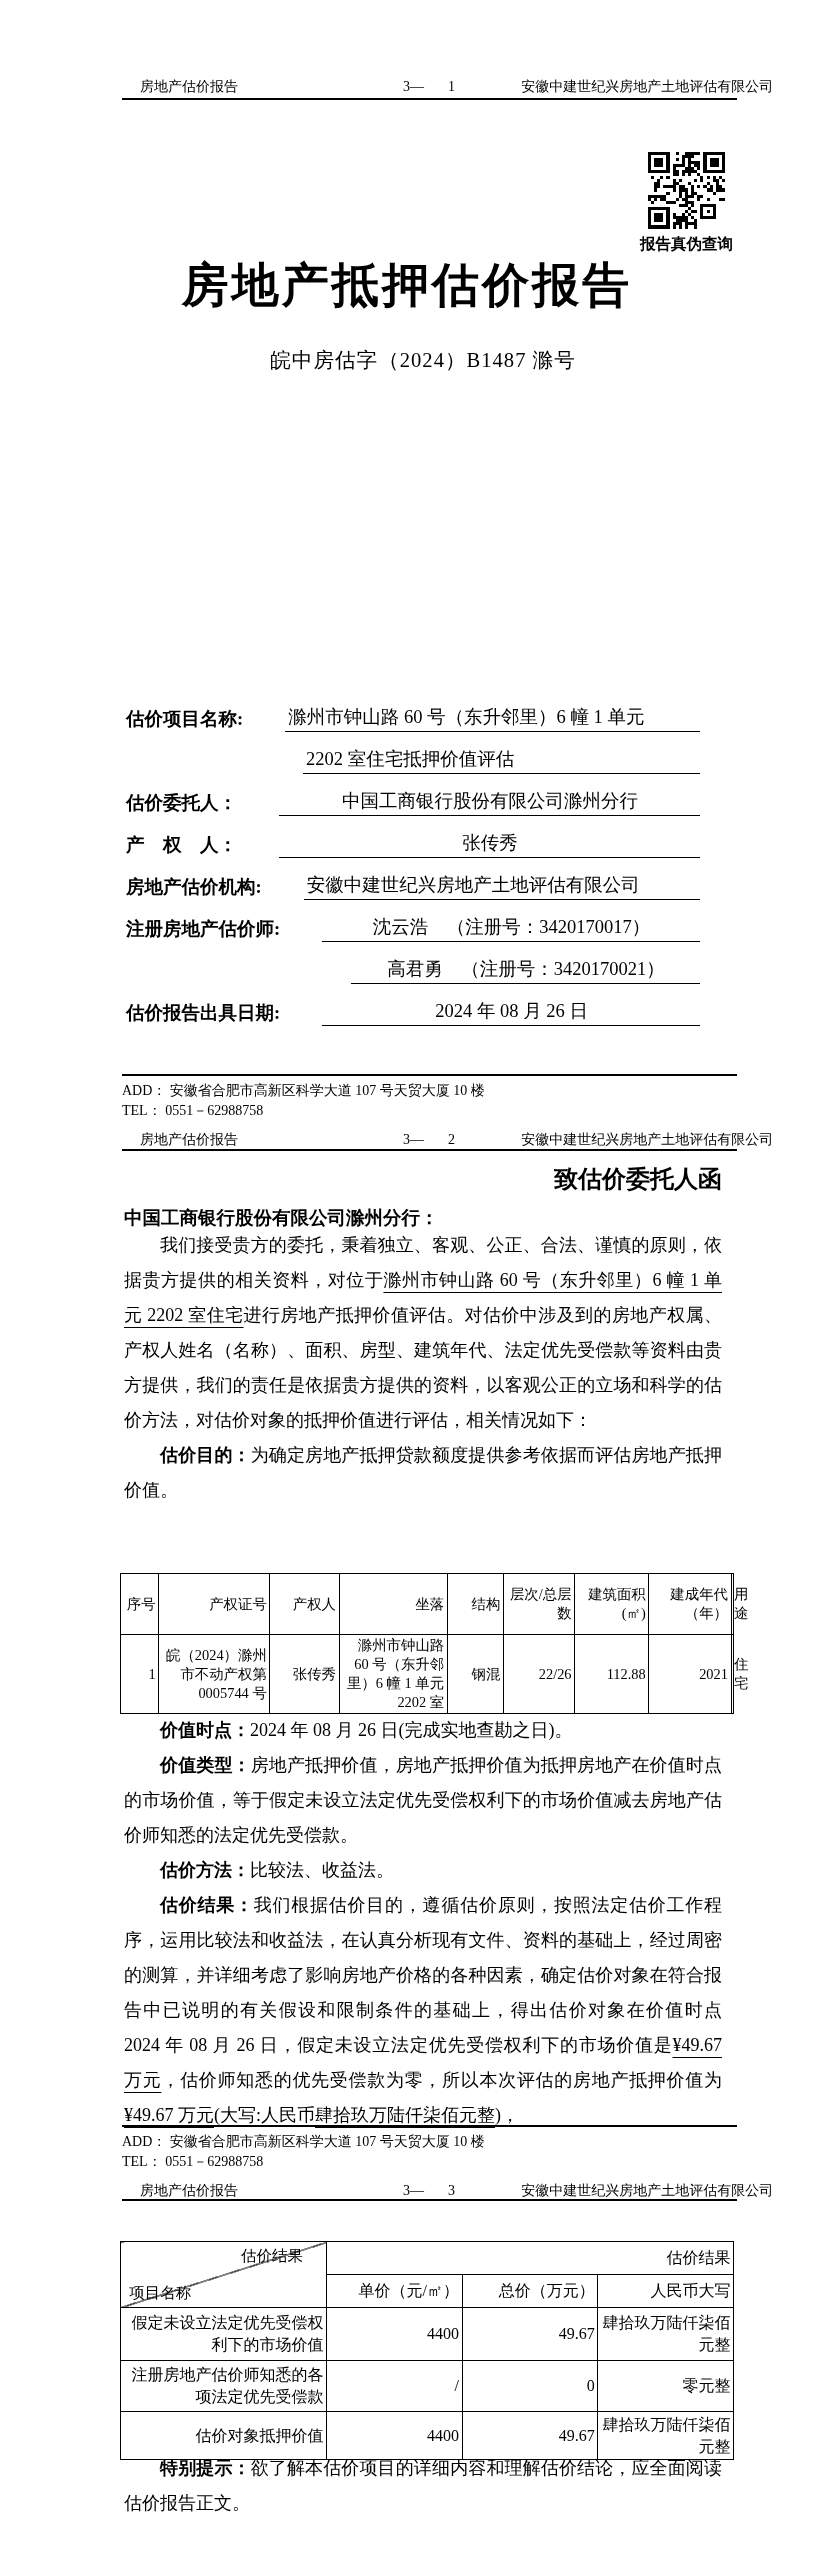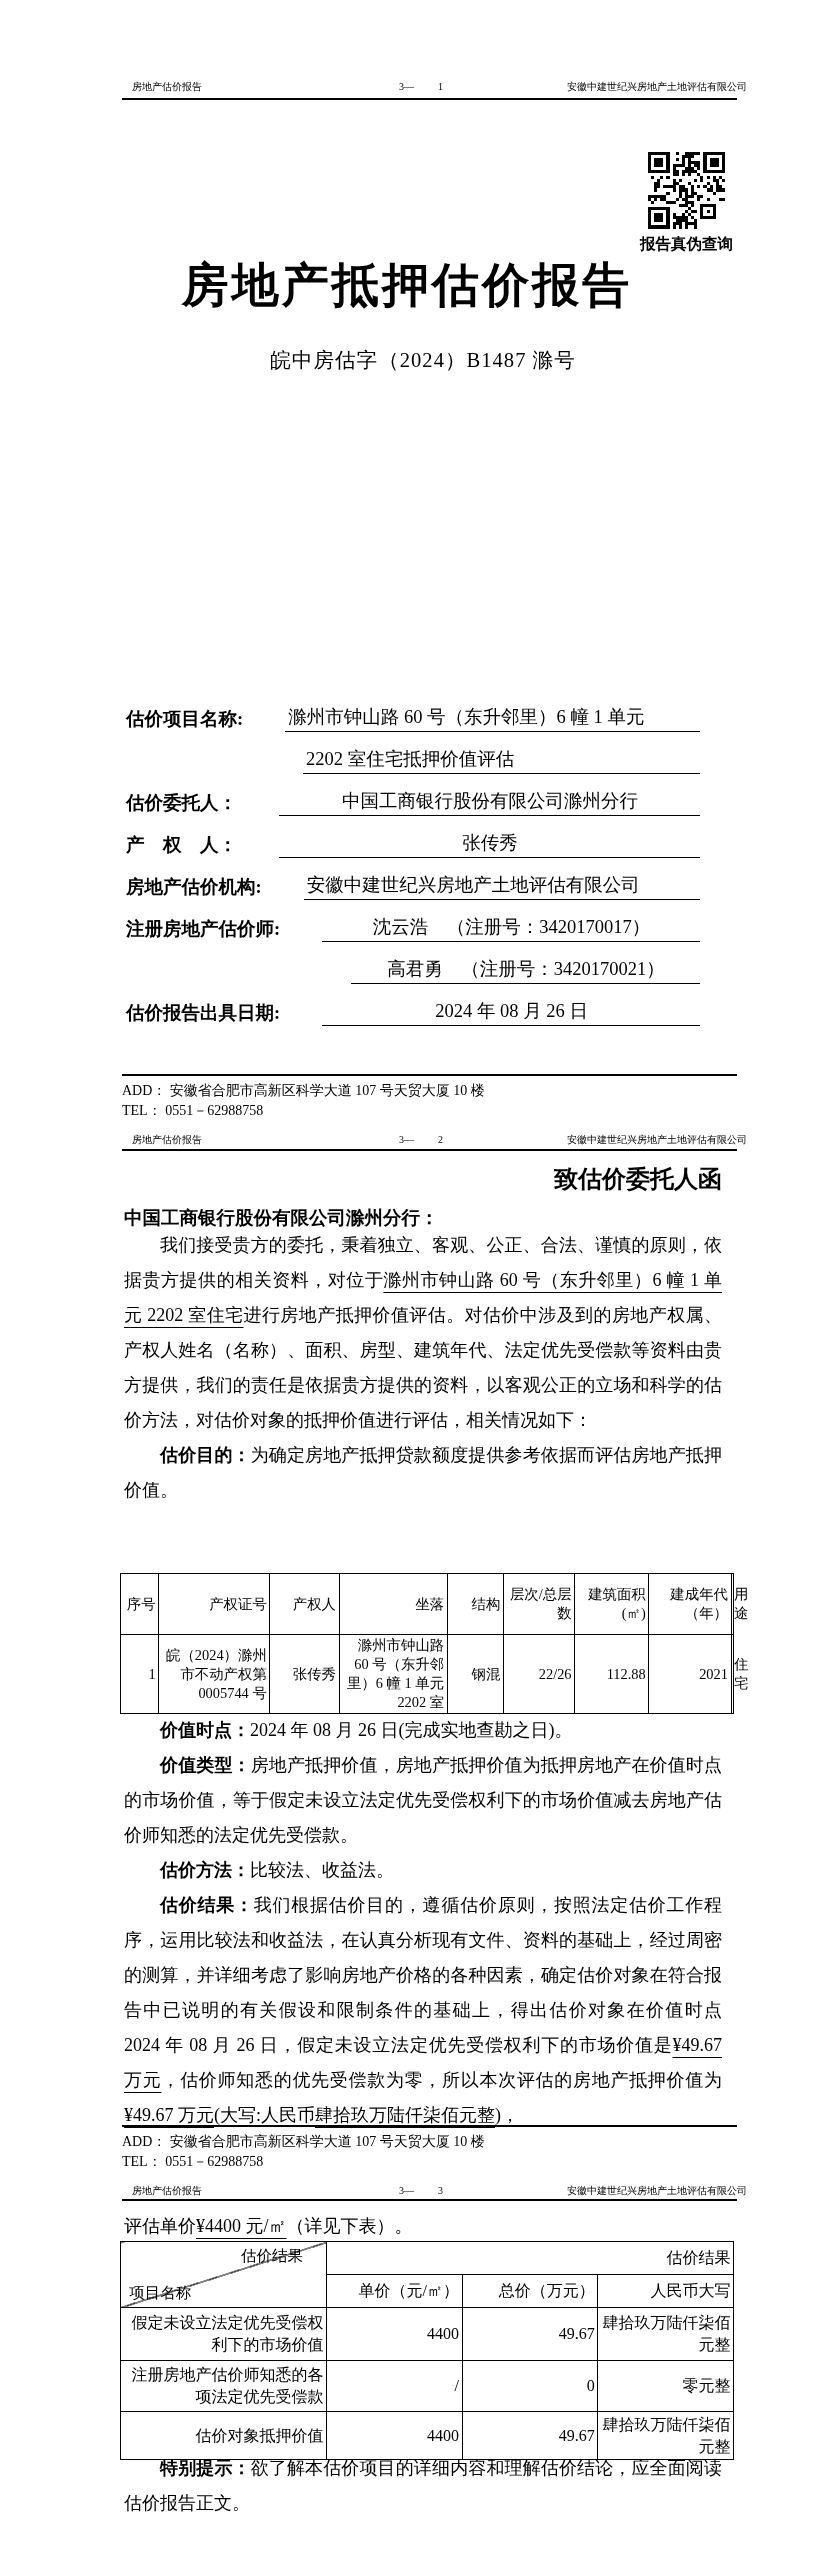--- a/index.html
+++ b/index.html
@@ -1,20 +1,20 @@
 <!DOCTYPE html>
 <html style="font-size:8.2px"><head>
 <meta charset="utf-8">
 <style>
   html,body{margin:0;padding:0;background:#ffffff;}
   .sheet{position:relative;width:818px;height:3300px;background:#fff;color:#000;
          font-family:"Liberation Serif","DejaVu Serif",serif;overflow:hidden;}
   .abs{position:absolute;}
   
-  .hdr{left:132px;width:615px;display:flex;align-items:flex-end;font-size:10px;line-height:17.5px;}
+  .hdr{left:140px;width:615px;display:flex;align-items:flex-end;font-size:14px;line-height:17.5px;}
   .hdr .hl{width:32%;text-align:left;white-space:nowrap;}
   .hdr .hc{width:30%;text-align:center;white-space:nowrap;}
   .hdr .hr{width:38%;text-align:right;white-space:nowrap;}
   .pgnum{margin-left:24px;}
   .rule{left:122px;width:615px;background:#000;}
   .hrule{height:1.5px;}
   .frule{height:2.1px;}
   .ftl{left:122px;font-size:14px;line-height:16.5px;white-space:nowrap;}
   
   .qr{left:648px;top:151px;width:77px;height:78px;}
@@ -335,23 +335,20 @@
   <div class="abs ftl" style="top:2134px">ADD： 安徽省合肥市高新区科学大道 107 号天贸大厦 10 楼</div>
   <div class="abs ftl" style="top:2154px">TEL： 0551－62988758</div>
 
   <div class="abs hdr" style="top:2182px">
     <span class="hl">房地产估价报告</span>
     <span class="hc"><span>3—</span><span class="pgnum">3</span></span>
     <span class="hr">安徽中建世纪兴房地产土地评估有限公司</span>
   </div>
   <div class="abs rule hrule" style="top:2199px"></div>
 
-  <div class="abs body" style="top:2209px">
-    <p><span>评估单价</span><span class="u">¥4400 元/㎡</span><span>（详见下表）。</span></p>
-  </div>
 
   <table class="doc t2">
     <tbody>
         <tr>
       <td class="diag" rowspan="2" style="width:205px;height:62px">
         <span class="dg-top">估价结果</span>
         <span class="dg-bot">项目名称</span>
       </td>
       <td colspan="3" style="height:30px">估价结果</td>
     </tr>

